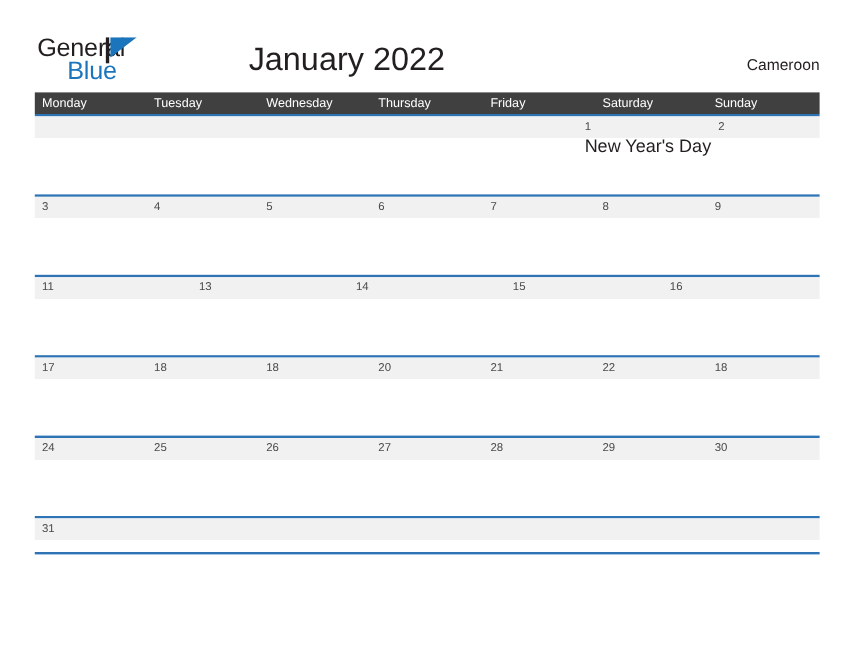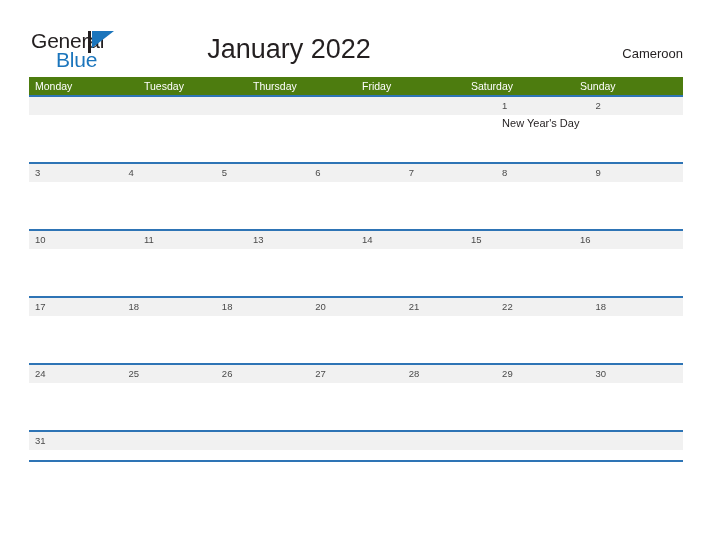--- a/index.html
+++ b/index.html
@@ -93,21 +93,21 @@
     position: absolute;
     left: 29px;
     top: 77px;
     width: 654px;
   }
 
   .dow-row {
     display: flex;
     width: 654px;
     height: 18px;
-    background: #4d7c0f;
+    background: #404040;
   }
   .dow-cell {
     flex: 1 1 0;
     color: #ffffff;
     font-size: 10.5px;
     line-height: 18px;
     padding-left: 6px;
     box-sizing: border-box;
     font-family: "Liberation Sans", sans-serif;
     white-space: nowrap;
@@ -140,21 +140,21 @@
   }
   .day-num {
     font-size: 9.5px;
     color: #4a4a4a;
     line-height: 18px;
     display: block;
     font-family: "Liberation Sans", sans-serif;
   }
   .day-event {
     display: block;
-    font-size: 11px;
+    font-size: 15px;
     color: #231f20;
     line-height: 12px;
     margin-top: 2px;
     font-family: "Liberation Sans", sans-serif;
     white-space: nowrap;
   }
   .day.empty .day-num { visibility: hidden; }
 
   .grid-bottom {
     width: 654px;
@@ -184,20 +184,21 @@
 
     <div class="country">Cameroon</div>
 
   </div>
 
   <div class="calendar">
 
     <div class="dow-row">
       <div class="dow-cell">Monday</div>
       <div class="dow-cell">Tuesday</div>
+      <div class="dow-cell">Wednesday</div>
       <div class="dow-cell">Thursday</div>
       <div class="dow-cell">Friday</div>
       <div class="dow-cell">Saturday</div>
       <div class="dow-cell">Sunday</div>
     </div>
 
     <div class="week">
       <div class="week-body">
         <div class="day empty">
             <span class="day-num"></span>
@@ -246,23 +247,20 @@
           </div>
         <div class="day">
             <span class="day-num">9</span>
           </div>
       </div>
     </div>
 
     <div class="week">
       <div class="week-body">
         <div class="day">
-            <span class="day-num">10</span>
-          </div>
-        <div class="day">
             <span class="day-num">11</span>
           </div>
         <div class="day">
             <span class="day-num">13</span>
           </div>
         <div class="day">
             <span class="day-num">14</span>
           </div>
         <div class="day">
             <span class="day-num">15</span>

